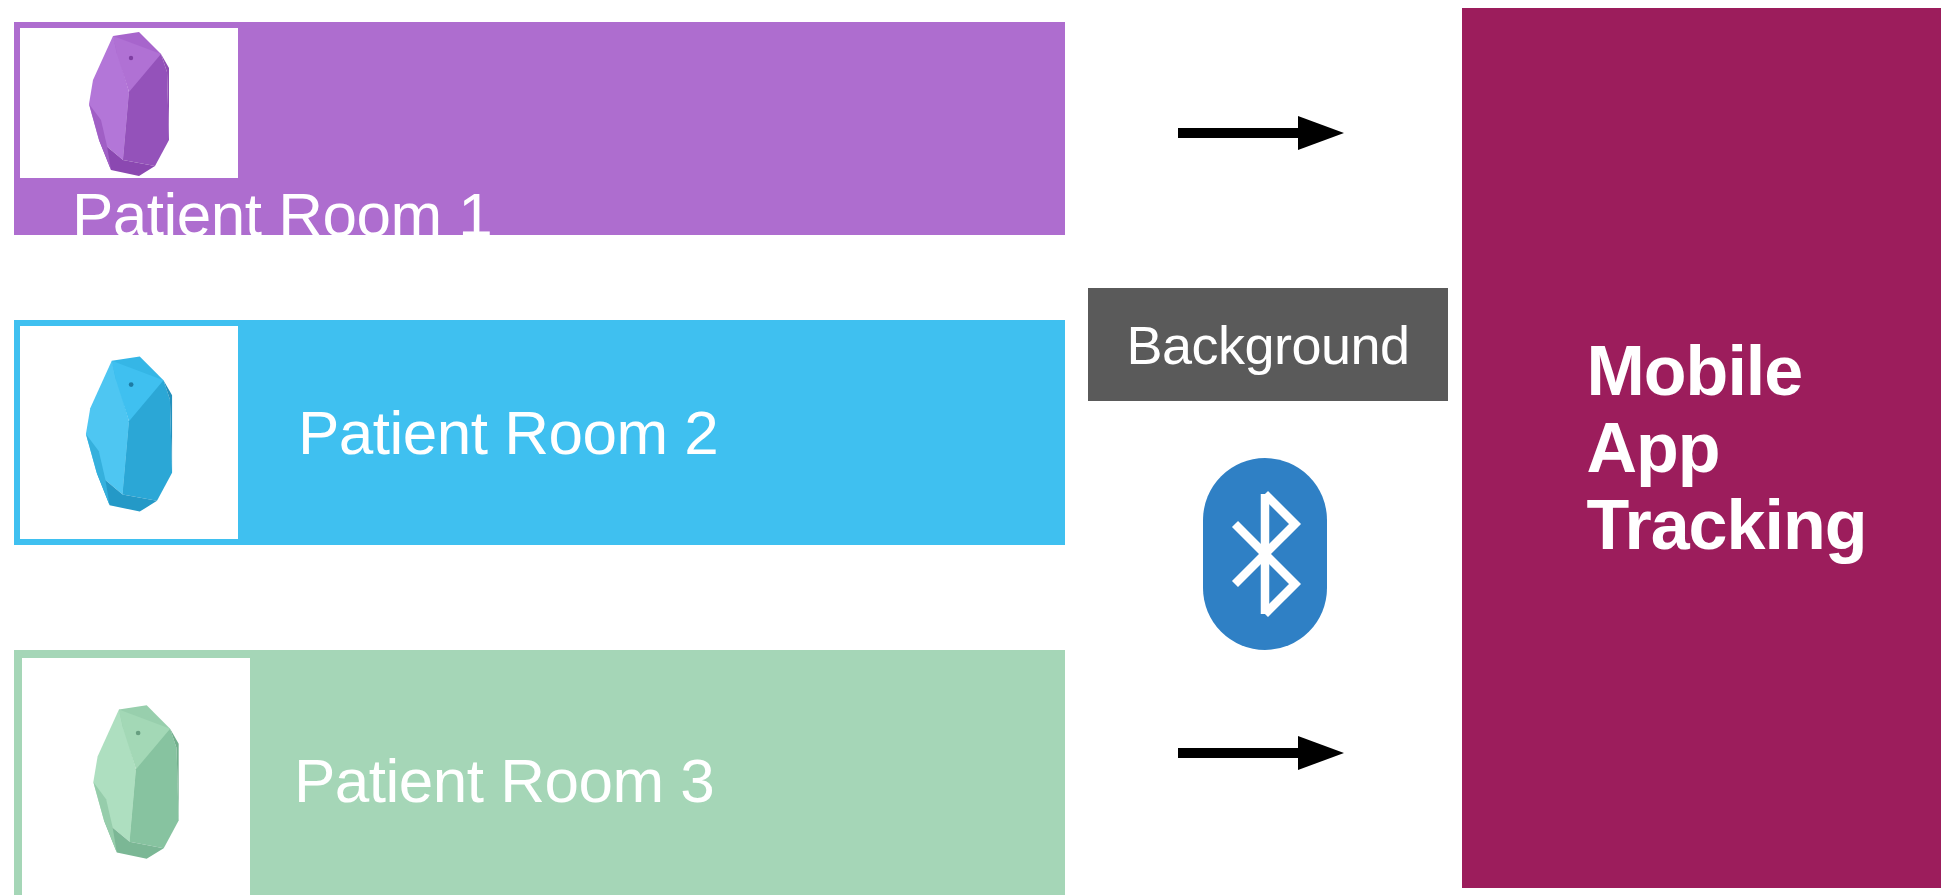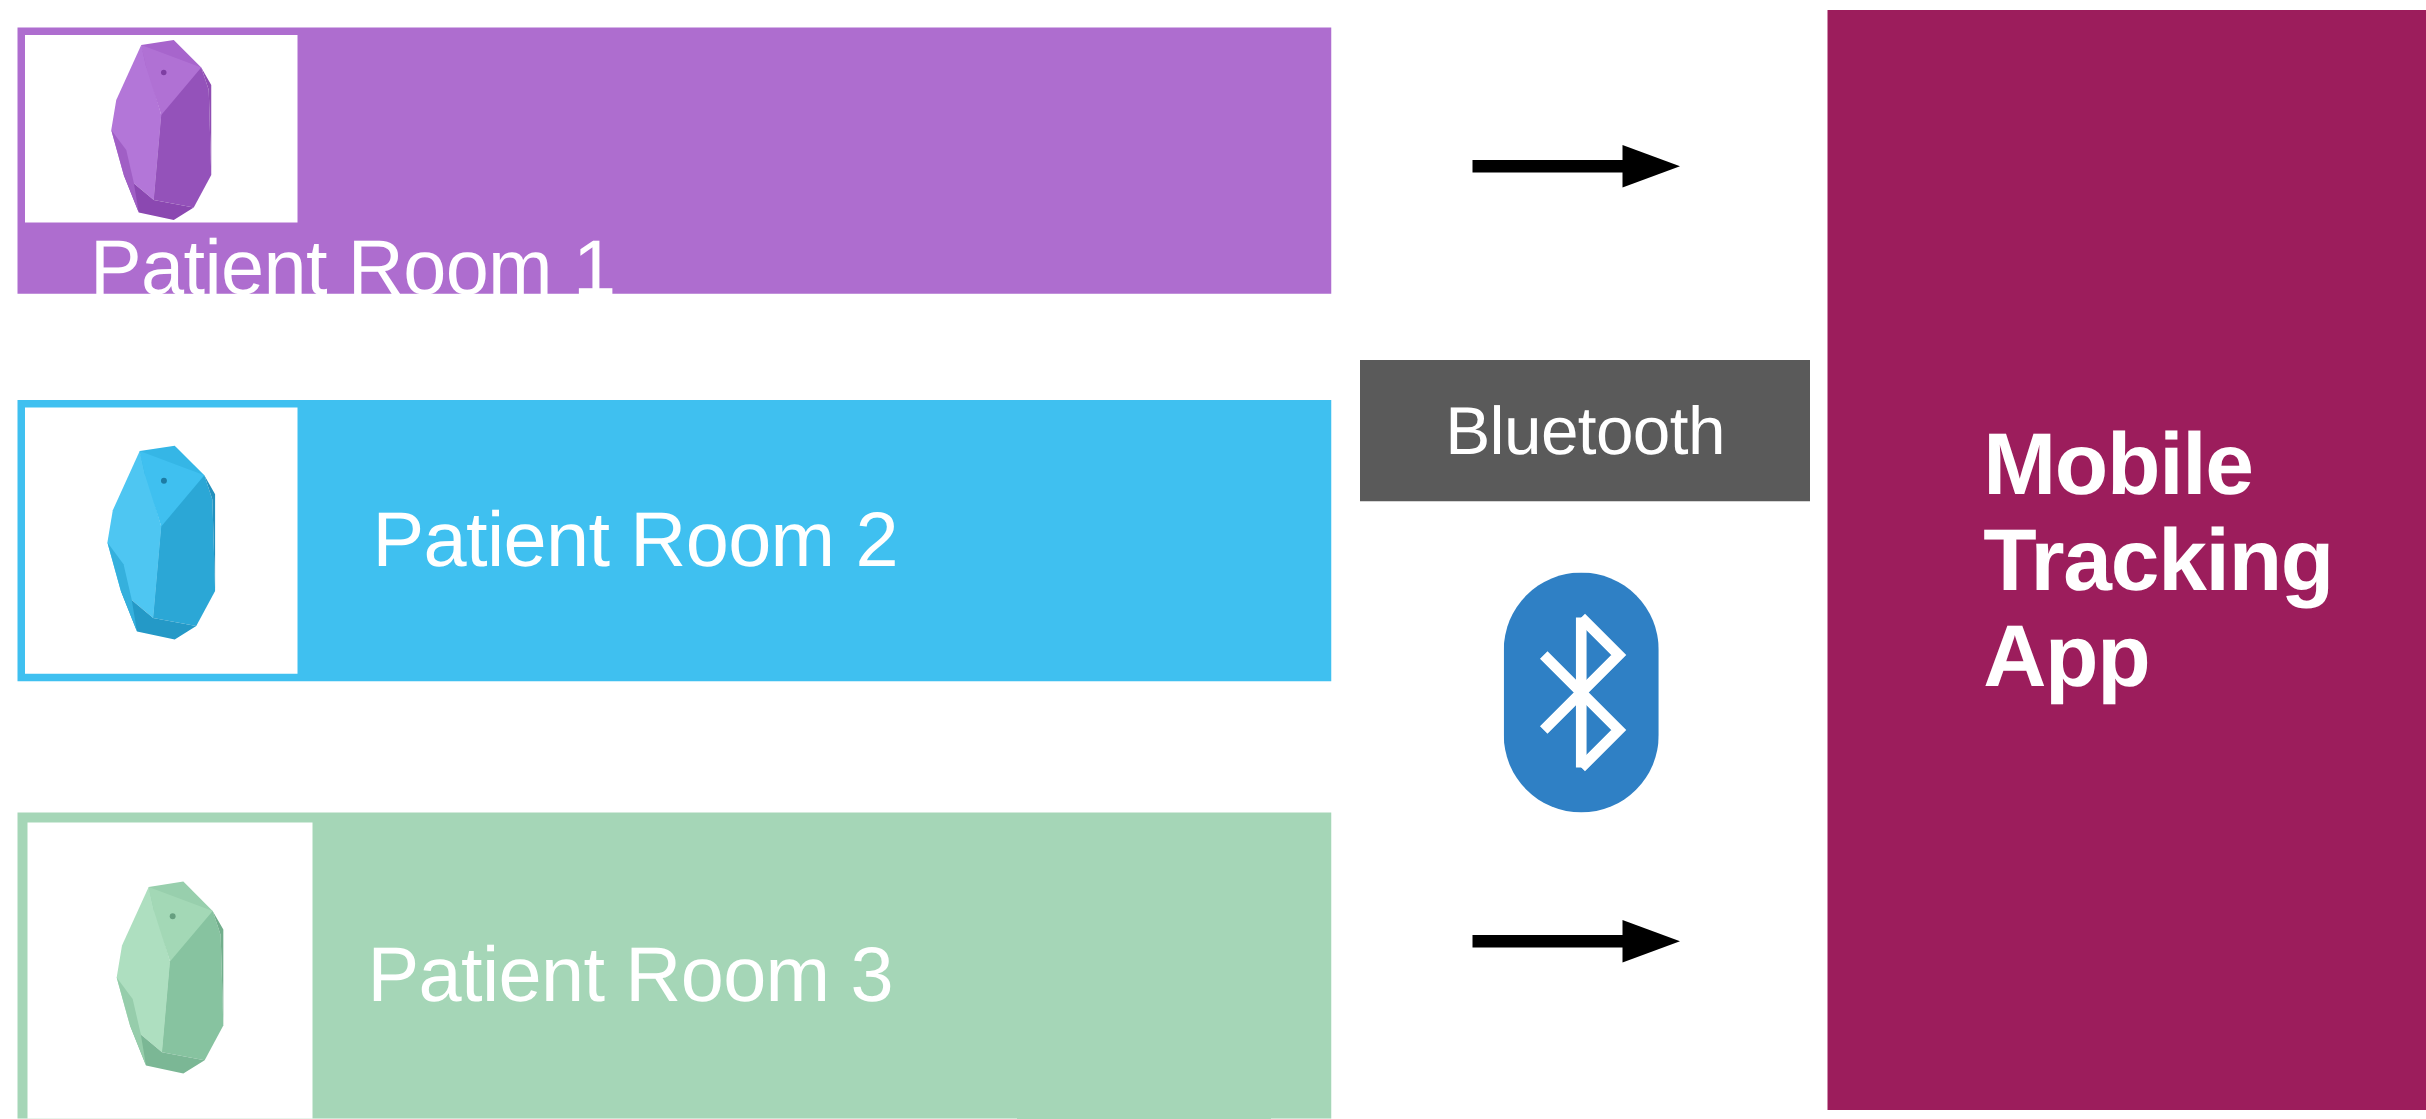--- a/index.html
+++ b/index.html
@@ -202,35 +202,35 @@
   </div>
 
   <div class="arrow a2">
     <svg viewBox="0 0 172 46" aria-hidden="true">
       <rect x="2" y="18" width="128" height="10" fill="#000000"></rect>
       <polygon points="122,6 168,23 122,40" fill="#000000"></polygon>
     </svg>
   </div>
 
   <div id="bt-label-box">
-    <span class="bt-text">Bluetooth</span>
+    <span class="bt-text">Background</span>
   </div>
 
   <div id="bt-badge">
     <svg viewBox="0 0 124 192" aria-hidden="true">
       <rect x="0" y="0" width="124" height="192" rx="62" ry="62" fill="#2f80c5"></rect>
       <g fill="none" stroke="#ffffff" stroke-width="8.5" stroke-linejoin="miter" stroke-linecap="butt">
         <path d="M 62 36 L 62 156"></path>
         <path d="M 62 36 L 92 66 L 32 126"></path>
         <path d="M 62 156 L 92 126 L 32 66"></path>
       </g>
     </svg>
   </div>
 
   <div id="app-panel">
     <div class="app-title">
       <span class="ln">Mobile</span>
+      <span class="ln">App</span>
       <span class="ln">Tracking</span>
-      <span class="ln">App</span>
     </div>
   </div>
 
 </div>
 
 </body></html>

